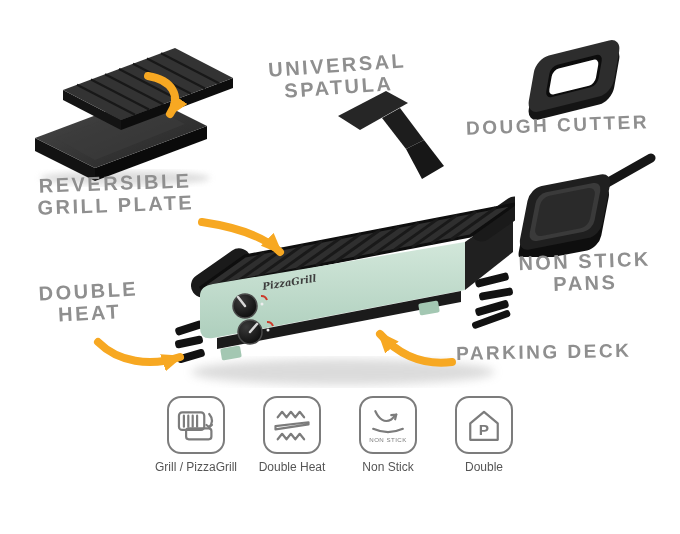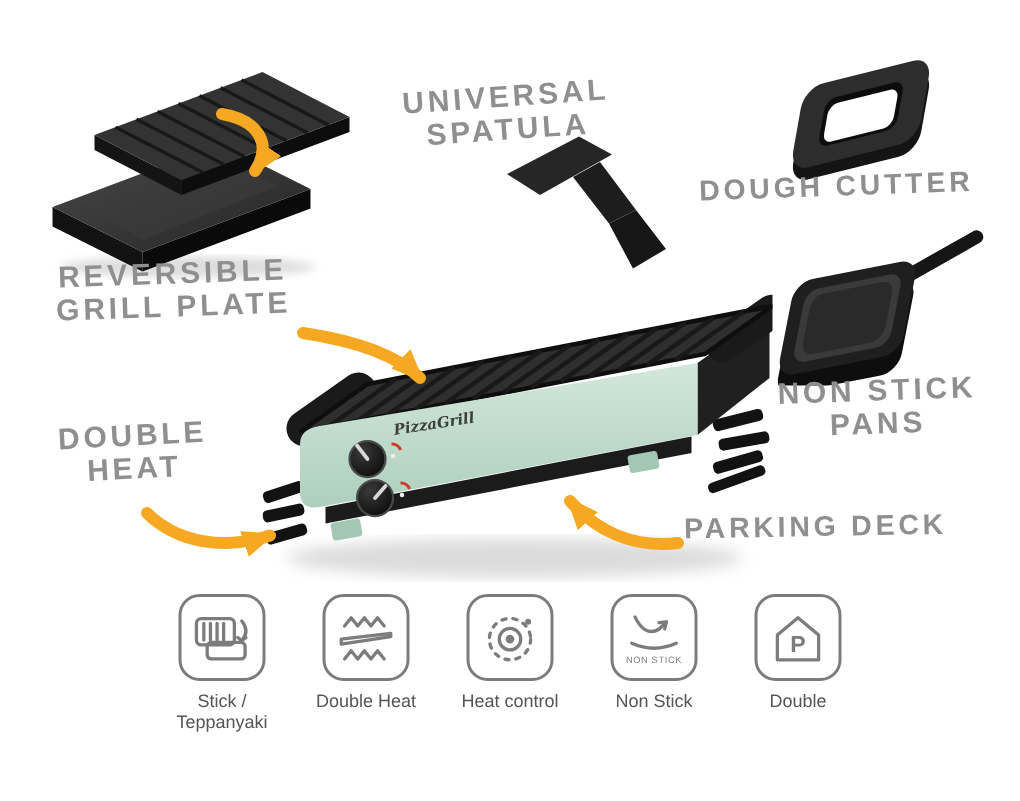--- a/index.html
+++ b/index.html
@@ -204,45 +204,34 @@
           <rect x="4.5" y="8.5" width="23" height="16" rx="3"></rect>
           <line x1="9" y1="11.5" x2="9" y2="21.5"></line>
           <line x1="13" y1="11.5" x2="13" y2="21.5"></line>
           <line x1="17" y1="11.5" x2="17" y2="21.5"></line>
           <line x1="21" y1="11.5" x2="21" y2="21.5"></line>
           <rect x="11" y="23" width="23" height="10" rx="2.5"></rect>
           <path d="M 32,10 q 5,6 0,12"></path>
           <path d="M 32,22 l -2.5,-2 M 32,22 l 2.5,-2"></path>
         </svg>
       </div>
-      <div class="feature-label">Stick / Teppanyaki</div>
+      <div class="feature-label">Grill / PizzaGrill</div>
     </div>
 
     <div class="feature">
       <div class="icon-box">
         <svg width="44" height="44" viewBox="0 0 40 40" fill="none" stroke="#7C7C7C" stroke-width="2" stroke-linecap="round" stroke-linejoin="round">
           <path d="M 7,13 l 4,-5 4,5 4,-5 4,5 4,-5 4,5"></path>
           <path d="M 5,21 L 35,17.5 L 35,19.5 L 5,24 Z"></path>
           <path d="M 7,33 l 4,-5 4,5 4,-5 4,5 4,-5 4,5"></path>
         </svg>
       </div>
       <div class="feature-label">Double Heat</div>
     </div>
 
-    <div class="feature">
-      <div class="icon-box">
-        <svg width="44" height="44" viewBox="0 0 40 40" fill="none" stroke="#7C7C7C" stroke-width="2" stroke-linecap="round">
-          <circle cx="20" cy="21" r="12.5" stroke-dasharray="2.5 4.2"></circle>
-          <circle cx="20" cy="21" r="6.5"></circle>
-          <circle cx="20" cy="21" r="2.6" fill="#7C7C7C" stroke="none"></circle>
-          <circle cx="31" cy="10.5" r="1.8" fill="#7C7C7C" stroke="none"></circle>
-        </svg>
-      </div>
-      <div class="feature-label">Heat control</div>
-    </div>
 
     <div class="feature">
       <div class="icon-box">
         <svg width="44" height="44" viewBox="0 0 40 40" fill="none" stroke="#7C7C7C" stroke-width="2" stroke-linecap="round" stroke-linejoin="round">
           <path d="M 8.5,7.5 C 12,15 17,18.5 23,15 L 27.5,10.5"></path>
           <path d="M 27.5,10.5 l -4.5,0.5 M 27.5,10.5 l -1,4.3"></path>
           <path d="M 6.5,23.5 Q 20,29.5 33.5,23.5"></path>
           <text x="20" y="35.5" font-size="5.6" letter-spacing="0.4" text-anchor="middle" fill="#7C7C7C" stroke="none" font-family="Liberation Sans, sans-serif">NON STICK</text>
         </svg>
       </div>

